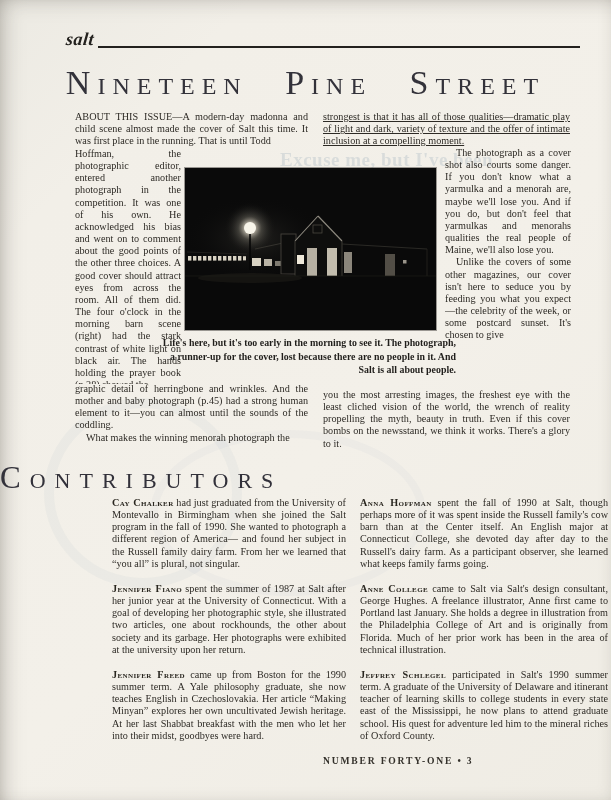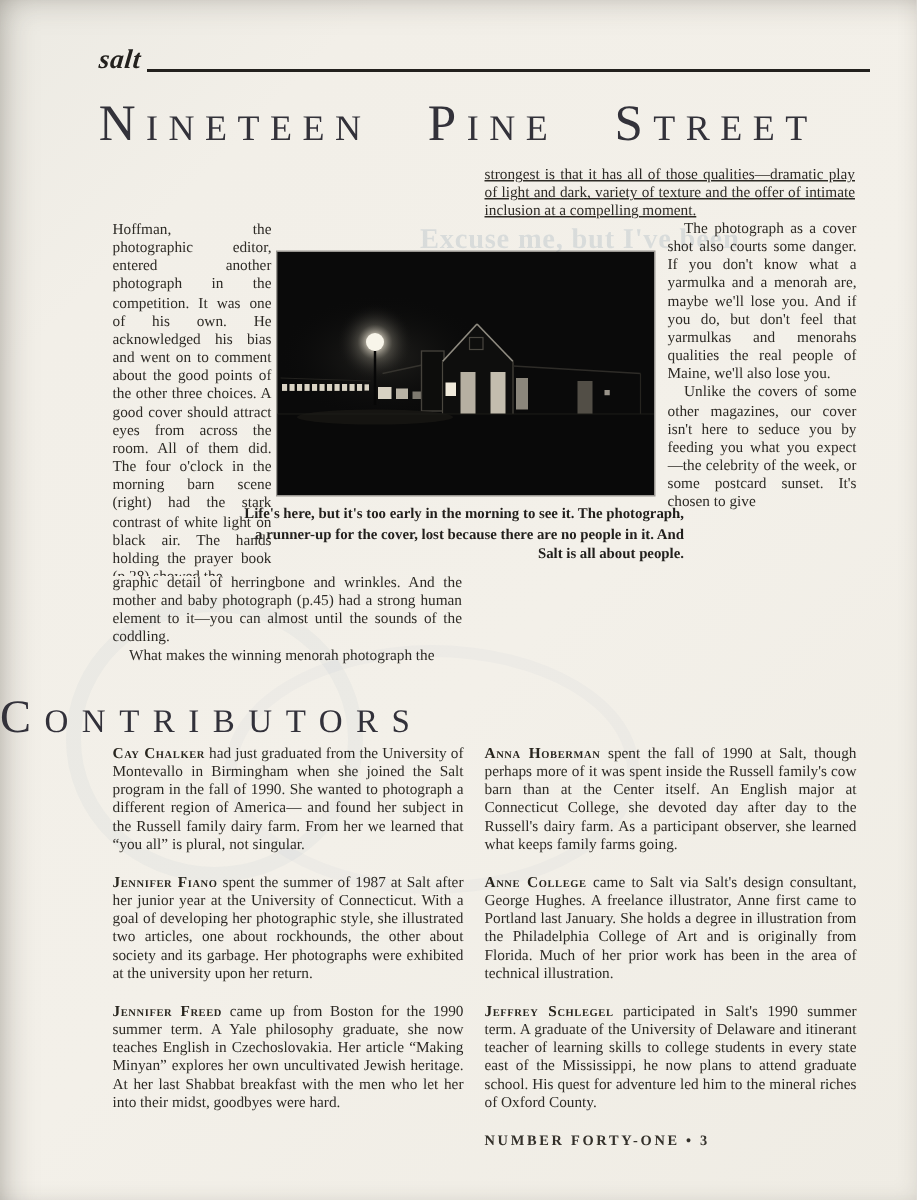--- a/index.html
+++ b/index.html
@@ -66,21 +66,21 @@
     font-size:9.9px;font-weight:bold;line-height:13.6px;color:#211f1c;
     text-align:right;
   }
   
   .contrib-head{
     position:absolute;left:0;top:460px;width:611px;margin:0;
     font-weight:normal;
     font-variant:small-caps;font-size:31px;color:#32313a;
     letter-spacing:9px;
   }
-  .contrib-col{position:absolute;top:497px;}
+  .contrib-col{position:absolute;top:497px;margin-left:37px;}
   .contrib-col.left{left:75px;width:234px;}
   .contrib-col.right{left:323px;width:248px;}
   .contrib-col p{margin:0 0 13px 0;}
   .cname{
     font-variant:small-caps;font-weight:bold;letter-spacing:.4px;color:#29261f;
   }
   
   .folio{
     position:absolute;left:323px;top:755px;width:230px;
     text-align:left;font-size:9.6px;font-weight:bold;
@@ -94,34 +94,40 @@
 
   <span class="brand">salt</span>
   <div class="head-rule"></div>
 
   <h1 class="title">Nineteen Pine Street</h1>
 
   <div class="ghost-text">Excuse me, but I've been</div>
   <div class="ghost-circle"></div>
   <div class="ghost-circle2"></div>
 
+  <div class="seg seg-lt bodytext">
+    <p>ABOUT THIS ISSUE—A modern-day madonna and child scene almost made the cover of Salt this time. It was first place in the running. That is until Todd</p>
+  </div>
   <div class="seg seg-ln bodytext">
     <p>Hoffman, the photographic editor, entered another photograph in the competition. It was one of his own. He acknowledged his bias and went on to comment about the good points of the other three choices. A good cover should attract eyes from across the room. All of them did. The four o'clock in the morning barn scene (right) had the stark contrast of white light on black air. The hands holding the prayer book (p.28) showed the</p>
   </div>
   <div class="seg seg-lb bodytext">
     <p>graphic detail of herringbone and wrinkles. And the mother and baby photograph (p.45) had a strong human element to it—you can almost until the sounds of the coddling.</p>
     <p class="indent">What makes the winning menorah photograph the</p>
   </div>
 
   <div class="seg seg-rt bodytext">
     <p>strongest is that it has all of those qualities—dramatic play of light and dark, variety of texture and the offer of intimate inclusion at a compelling moment.</p>
   </div>
   <div class="seg seg-rn bodytext">
     <p class="indent">The photograph as a cover shot also courts some danger. If you don't know what a yarmulka and a menorah are, maybe we'll lose you. And if you do, but don't feel that yarmulkas and menorahs qualities the real people of Maine, we'll also lose you.</p>
     <p class="indent">Unlike the covers of some other magazines, our cover isn't here to seduce you by feeding you what you expect—the celebrity of the week, or some postcard sunset. It's chosen to give</p>
+  </div>
+  <div class="seg seg-rb bodytext">
+    <p>you the most arresting images, the freshest eye with the least cliched vision of the world, the wrench of reality propelling the myth, beauty in truth. Even if this cover bombs on the newsstand, we think it works. There's a glory to it.</p>
   </div>
 
   <figure class="photo">
     <svg viewBox="0 0 251 162" preserveAspectRatio="none">
       <defs>
         <radialGradient id="lampGlow" cx="50%" cy="50%" r="50%">
           <stop offset="0%" stop-color="#f6f2e6" stop-opacity="1"></stop>
           <stop offset="18%" stop-color="#ddd6c6" stop-opacity=".85"></stop>
           <stop offset="45%" stop-color="#8d897c" stop-opacity=".35"></stop>
           <stop offset="100%" stop-color="#0a0a0a" stop-opacity="0"></stop>
@@ -189,20 +195,20 @@
 
   <h2 class="contrib-head">Contributors</h2>
 
   <div class="contrib-col left bodytext">
     <p><span class="cname">Cay Chalker</span> <span>had just graduated from the University of Montevallo in Birmingham when she joined the Salt program in the fall of 1990. She wanted to photograph a different region of America— and found her subject in the Russell family dairy farm. From her we learned that “you all” is plural, not singular.</span></p>
     <p><span class="cname">Jennifer Fiano</span> <span>spent the summer of 1987 at Salt after her junior year at the University of Connecticut. With a goal of developing her photographic style, she illustrated two articles, one about rockhounds, the other about society and its garbage. Her photographs were exhibited at the university upon her return.</span></p>
     <p><span class="cname">Jennifer Freed</span> <span>came up from Boston for the 1990 summer term. A Yale philosophy graduate, she now teaches English in Czechoslovakia. Her article “Making Minyan” explores her own uncultivated Jewish heritage. At her last Shabbat breakfast with the men who let her into their midst, goodbyes were hard.</span></p>
   </div>
 
   <div class="contrib-col right bodytext">
-    <p><span class="cname">Anna Hoberman</span> <span>spent the fall of 1990 at Salt, though perhaps more of it was spent inside the Russell family's cow barn than at the Center itself. An English major at Connecticut College, she devoted day after day to the Russell's dairy farm. As a participant observer, she learned what keeps family farms going.</span></p>
+    <p><span class="cname">Anna Hoffman</span> <span>spent the fall of 1990 at Salt, though perhaps more of it was spent inside the Russell family's cow barn than at the Center itself. An English major at Connecticut College, she devoted day after day to the Russell's dairy farm. As a participant observer, she learned what keeps family farms going.</span></p>
     <p><span class="cname">Anne College</span> <span>came to Salt via Salt's design consultant, George Hughes. A freelance illustrator, Anne first came to Portland last January. She holds a degree in illustration from the Philadelphia College of Art and is originally from Florida. Much of her prior work has been in the area of technical illustration.</span></p>
     <p><span class="cname">Jeffrey Schlegel</span> <span>participated in Salt's 1990 summer term. A graduate of the University of Delaware and itinerant teacher of learning skills to college students in every state east of the Mississippi, he now plans to attend graduate school. His quest for adventure led him to the mineral riches of Oxford County.</span></p>
   </div>
 
   <div class="folio">NUMBER FORTY-ONE • 3</div>
 
 </div>
 
 </body></html>

